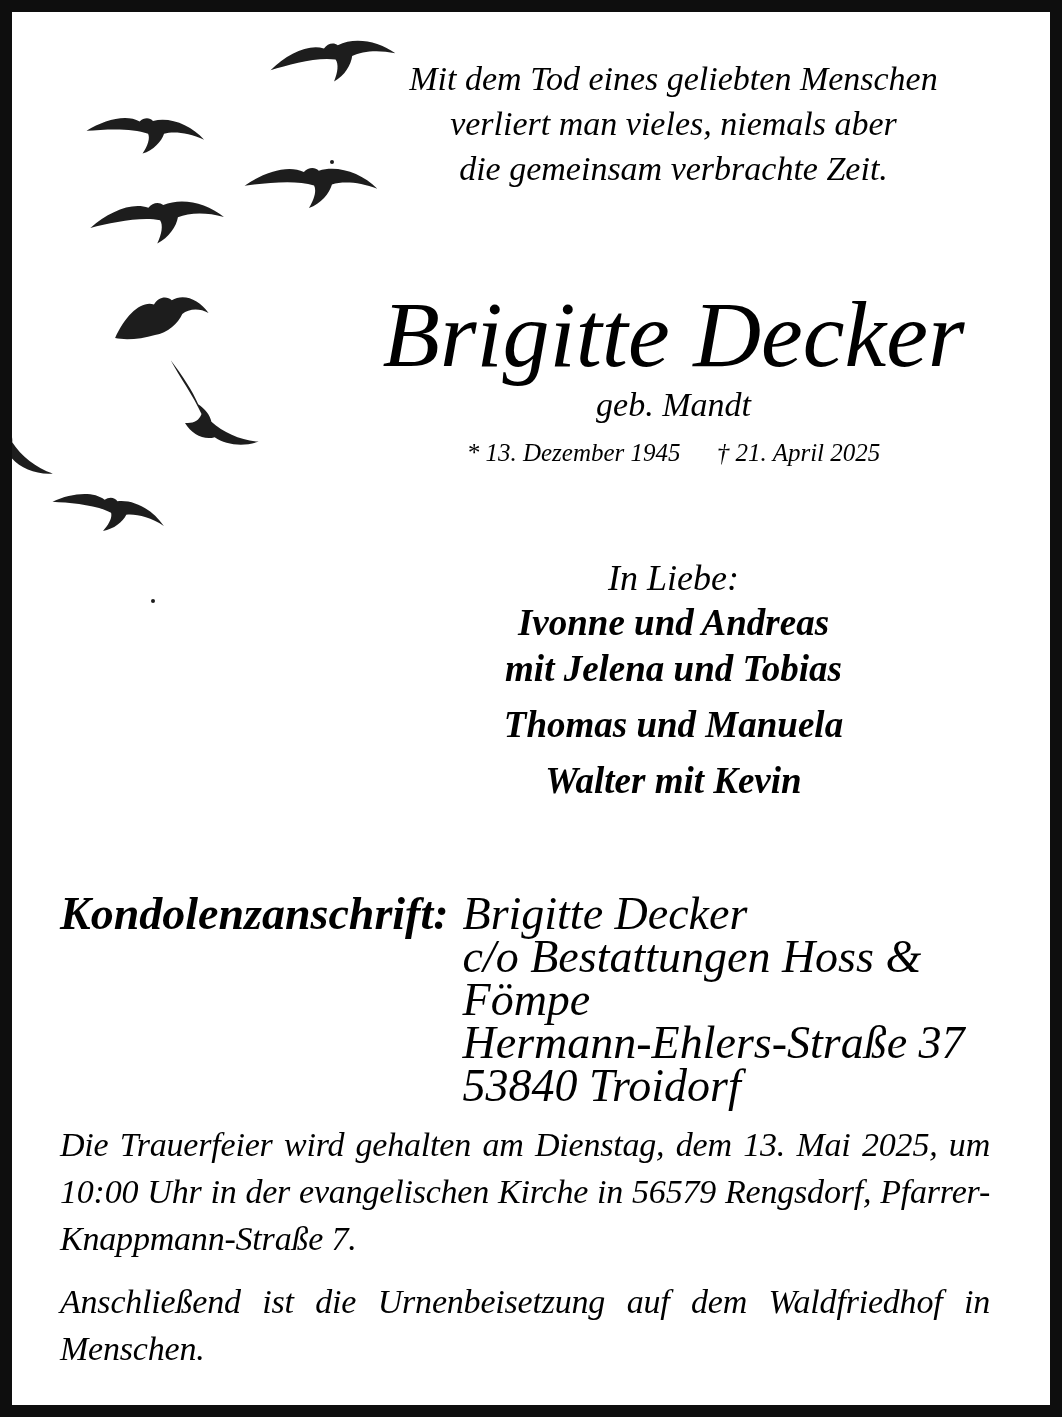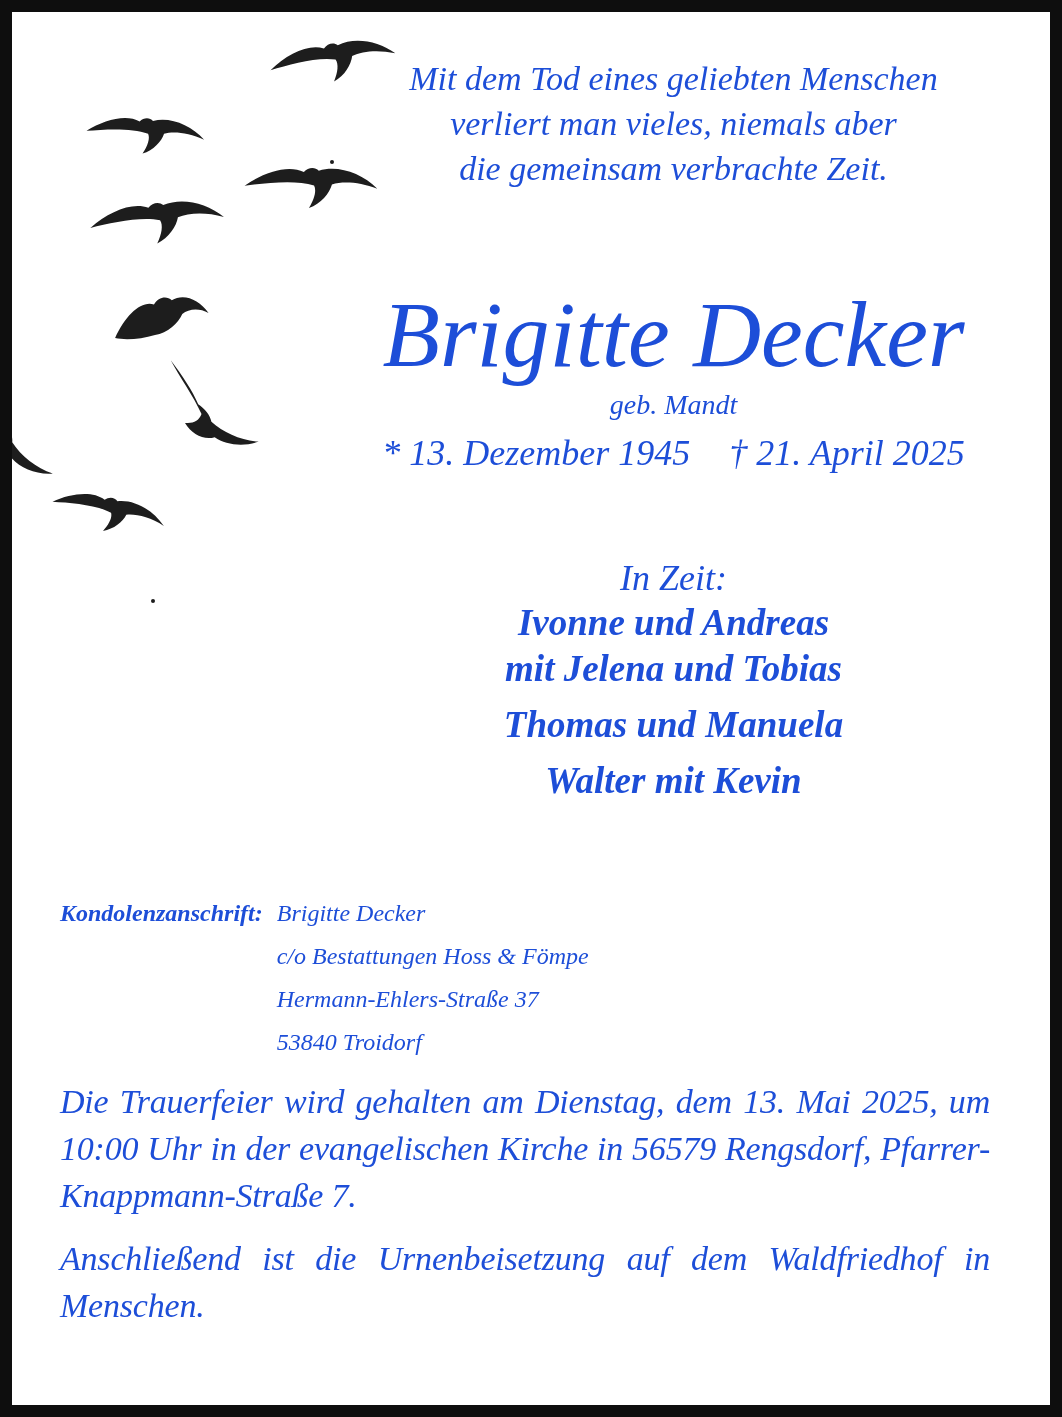--- a/index.html
+++ b/index.html
@@ -10,21 +10,21 @@
   .page {
     position: relative;
     width: 1062px;
     height: 1417px;
     box-sizing: border-box;
     background: #ffffff;
     border: 12px solid #0e0e0e;
     overflow: hidden;
     font-family: "Liberation Serif", "DejaVu Serif", serif;
     font-style: italic;
-    color: #1d4ed8;
+    color: #000000;
   }
   .birds-svg {
     position: absolute;
     left: 0;
     top: 0;
     width: 450px;
     height: 660px;
     pointer-events: none;
   }
   .centered {
@@ -38,47 +38,47 @@
     line-height: 45px;
   }
   .deceased-name {
     margin-top: 95px;
     font-size: 94px;
     line-height: 96px;
     white-space: nowrap;
   }
   .maiden-name {
     margin-top: 4px;
-    font-size: 28px;
+    font-size: 34px;
     line-height: 38px;
     font-style: italic;
   }
   .life-dates {
     margin-top: 6px;
-    font-size: 36px;
+    font-size: 25px;
     line-height: 46px;
     white-space: nowrap;
   }
   .life-dates .death-date { margin-left: 30px; }
   .in-liebe {
     margin-top: 80px;
     font-size: 36px;
     line-height: 44px;
   }
   .family {
     font-size: 37px;
     font-weight: bold;
     line-height: 46px;
   }
   .family .group { margin: 0 0 10px 0; }
   .kondolenz {
     display: flex;
     align-items: flex-start;
     margin: 88px 48px 0 48px;
-    font-size: 24px;
+    font-size: 46px;
     line-height: 43px;
   }
   .kondolenz .label {
     font-weight: bold;
     white-space: nowrap;
     margin-right: 14px;
   }
   .kondolenz .address { flex: 1; }
   .body-para {
     margin: 14px 60px 0 48px;
@@ -123,21 +123,21 @@
 
   <div class="centered deceased-name">Brigitte Decker</div>
 
   <div class="centered maiden-name">geb. Mandt</div>
 
   <div class="centered life-dates">
     <span class="birth-date">* 13. Dezember 1945</span>
     <span class="death-date">† 21. April 2025</span>
   </div>
 
-  <div class="centered in-liebe">In Zeit:</div>
+  <div class="centered in-liebe">In Liebe:</div>
 
   <div class="centered family">
     <p class="group">
       <span>Ivonne und Andreas</span><br>
       <span>mit Jelena und Tobias</span>
     </p>
     <p class="group">
       <span>Thomas und Manuela</span><br>
     </p>
     <p class="group">

